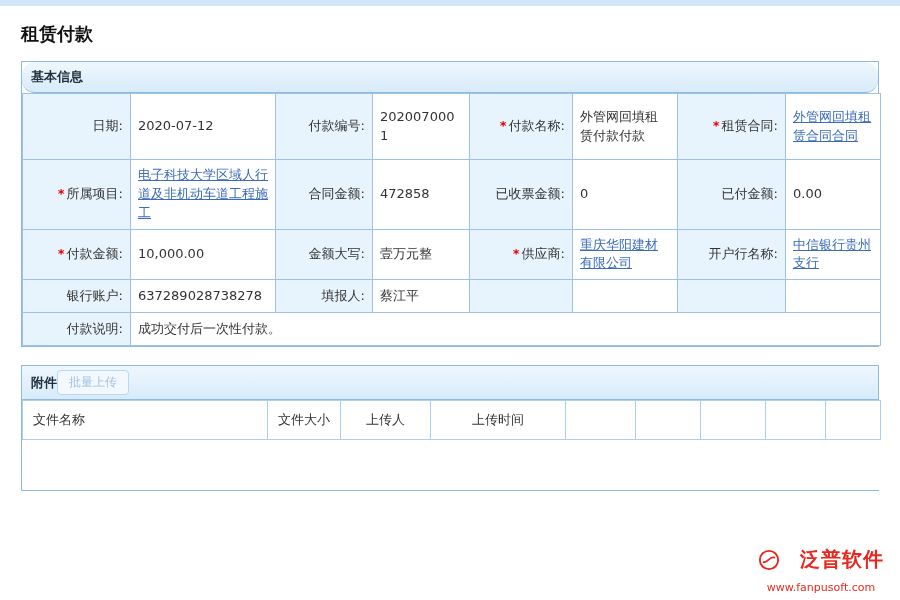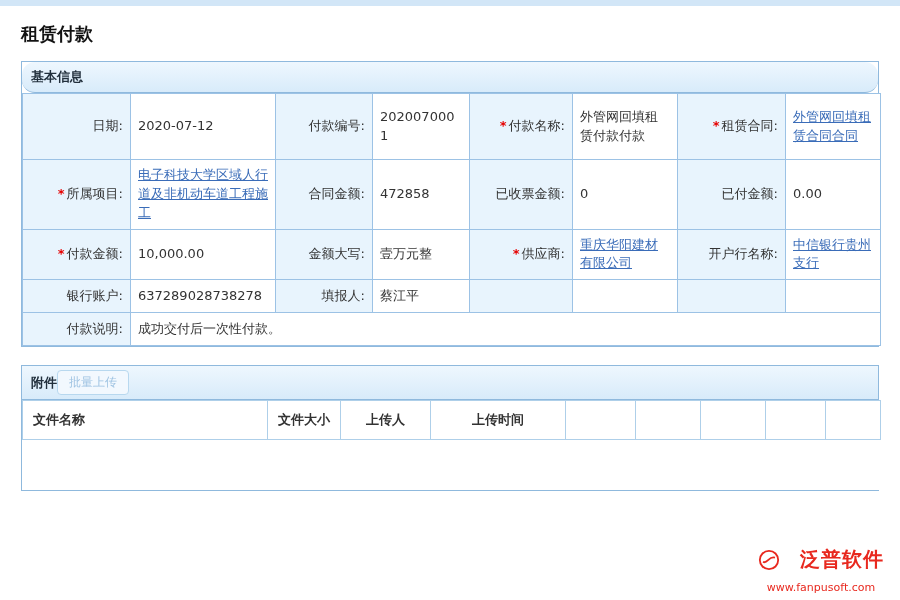--- a/index.html
+++ b/index.html
@@ -39,21 +39,21 @@
     border-bottom:1px solid #8fb9dd;
     padding:4px 9px;font-weight:bold;color:#22303d;
   }
   .btn-batch{
     background:#f2f8fe;border:1px solid #b8d8ef;color:#9fc3e2;
     padding:3px 11px;border-radius:4px;font-size:12px;cursor:pointer;
     font-family:inherit;
   }
   table.attach{width:100%;border-collapse:collapse;table-layout:fixed}
   table.attach th{
-    border:1px solid #aecfe9;padding:10px 6px;font-weight:bold;
+    border:1px solid #aecfe9;padding:10px 6px;font-weight:normal;
     text-align:center;background:#fff;color:#333;font-size:13px;
   }
   table.attach th.first{text-align:left;padding-left:10px}
   table.attach td.empty-body{height:50px;border:none;background:#fff}
   
   .footer-logo{position:absolute;right:16px;bottom:6px;text-align:center}
   .brand-row{display:flex;align-items:center;justify-content:flex-end;gap:20px}
   .brand-text{color:#e8281e;font-weight:bold;font-size:20px;letter-spacing:1px}
   .brand-icon{width:22px;height:22px;display:inline-block}
   .website{color:#e8281e;font-size:11px;margin-top:8px}

